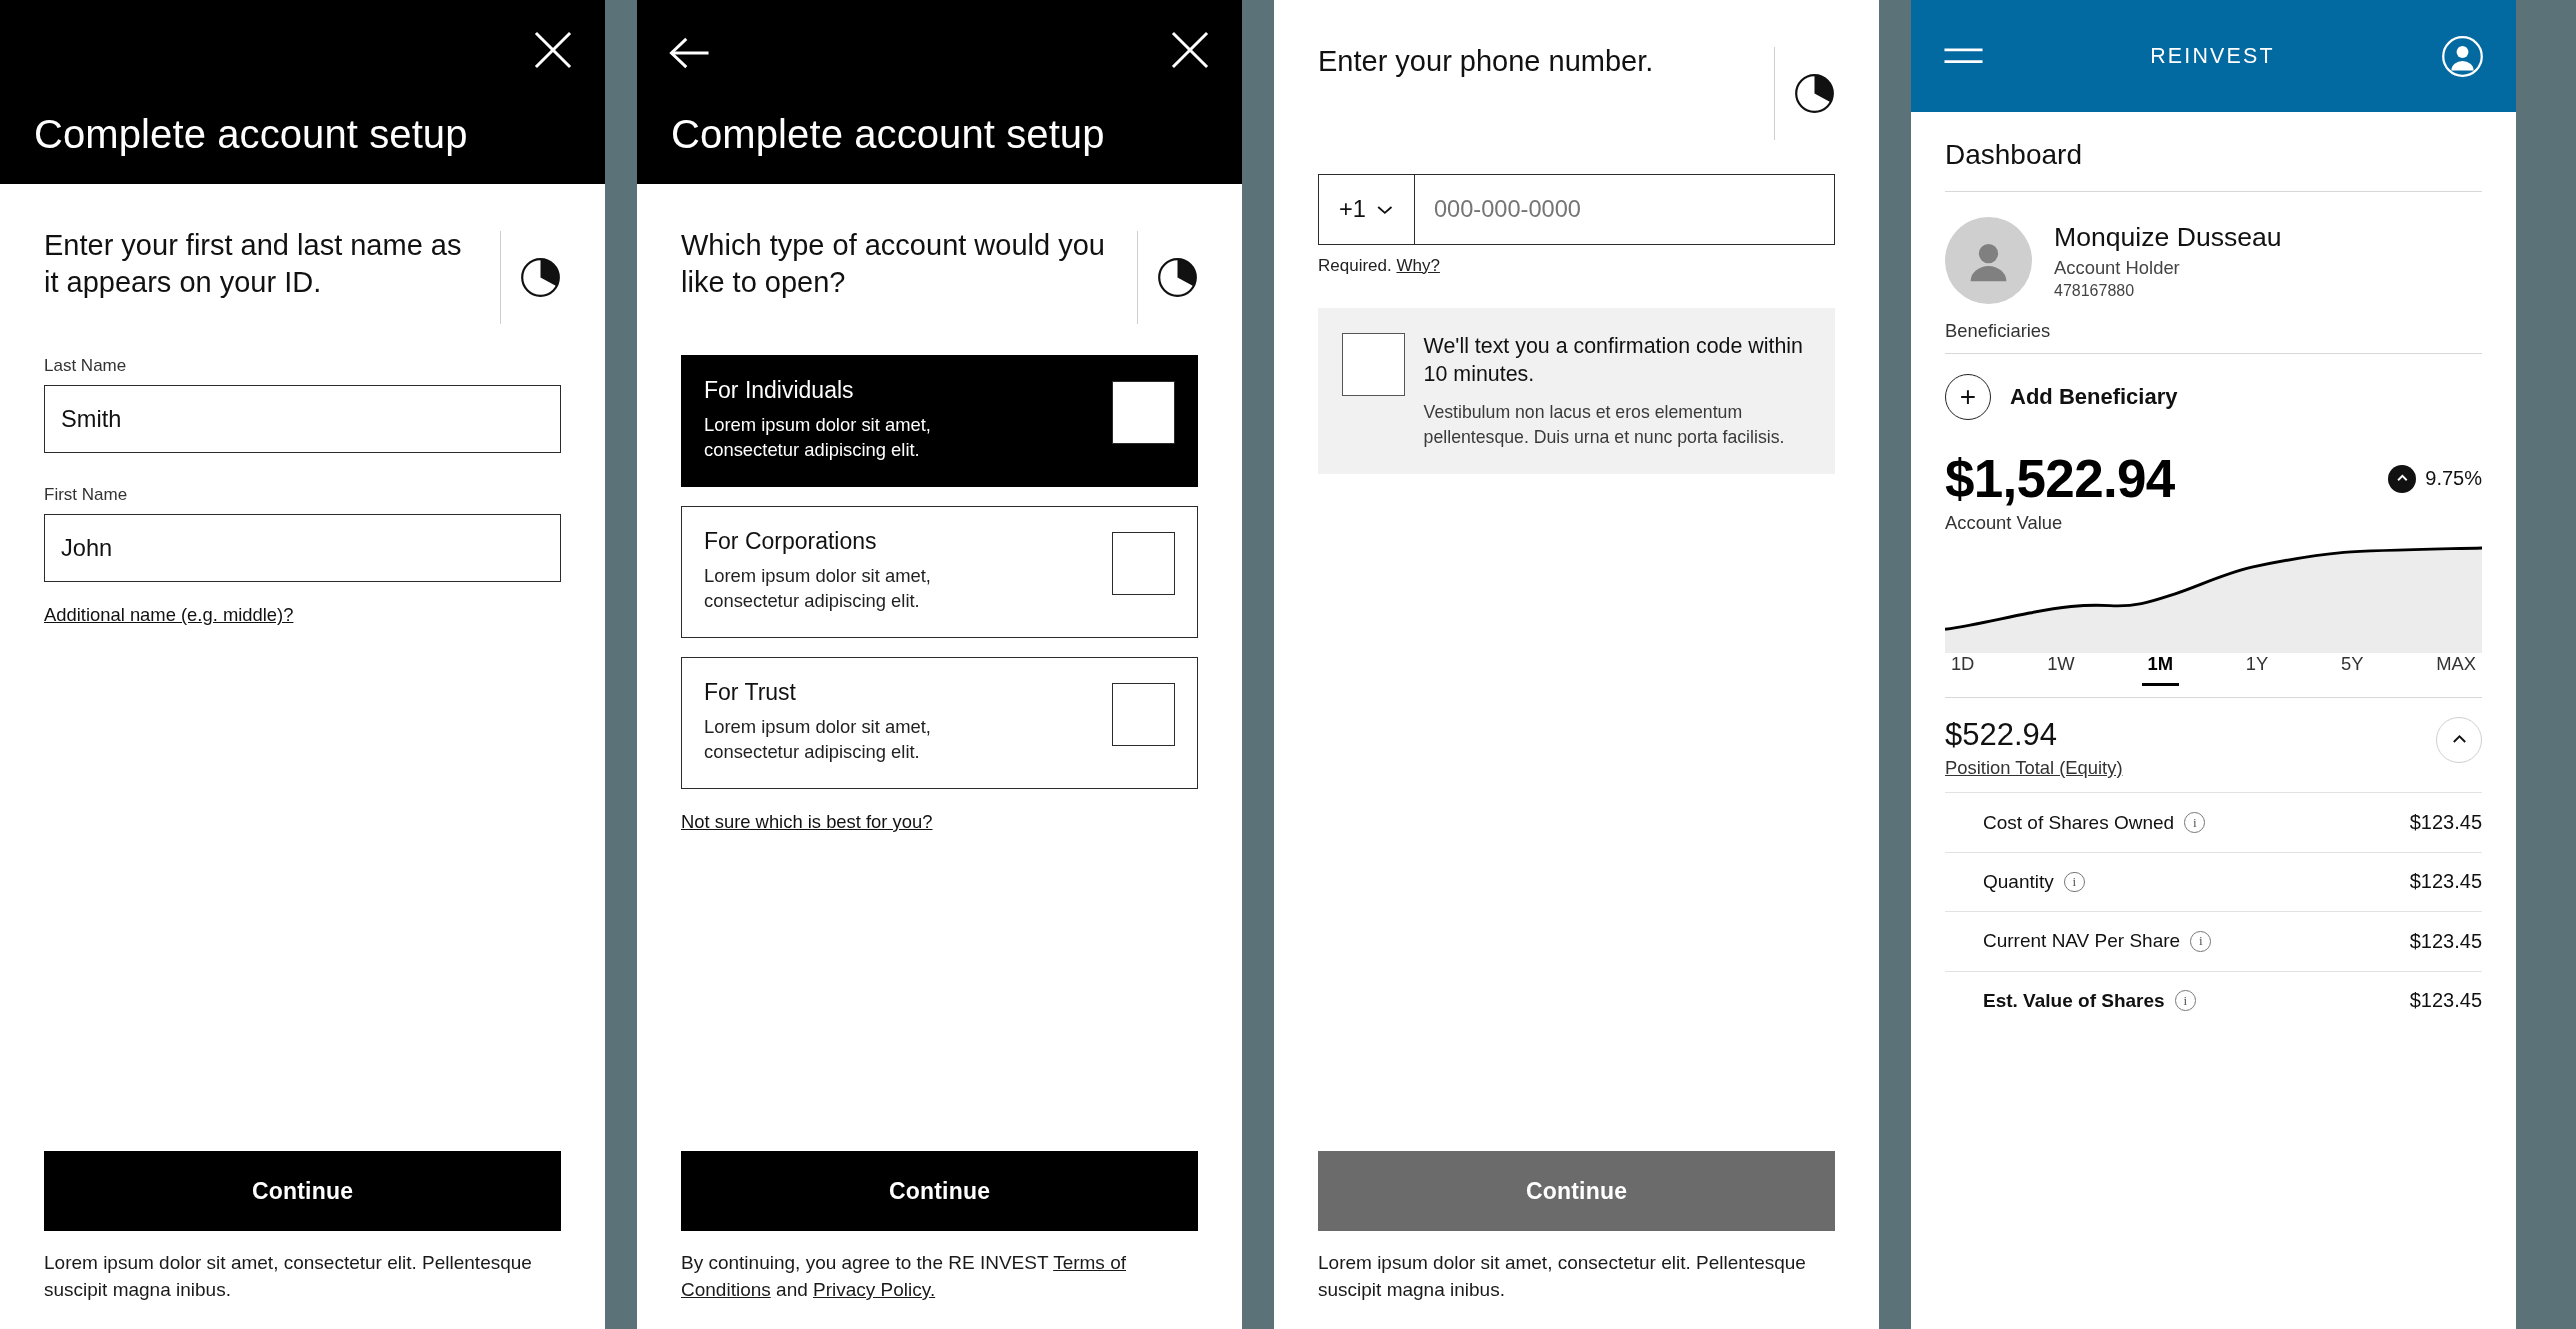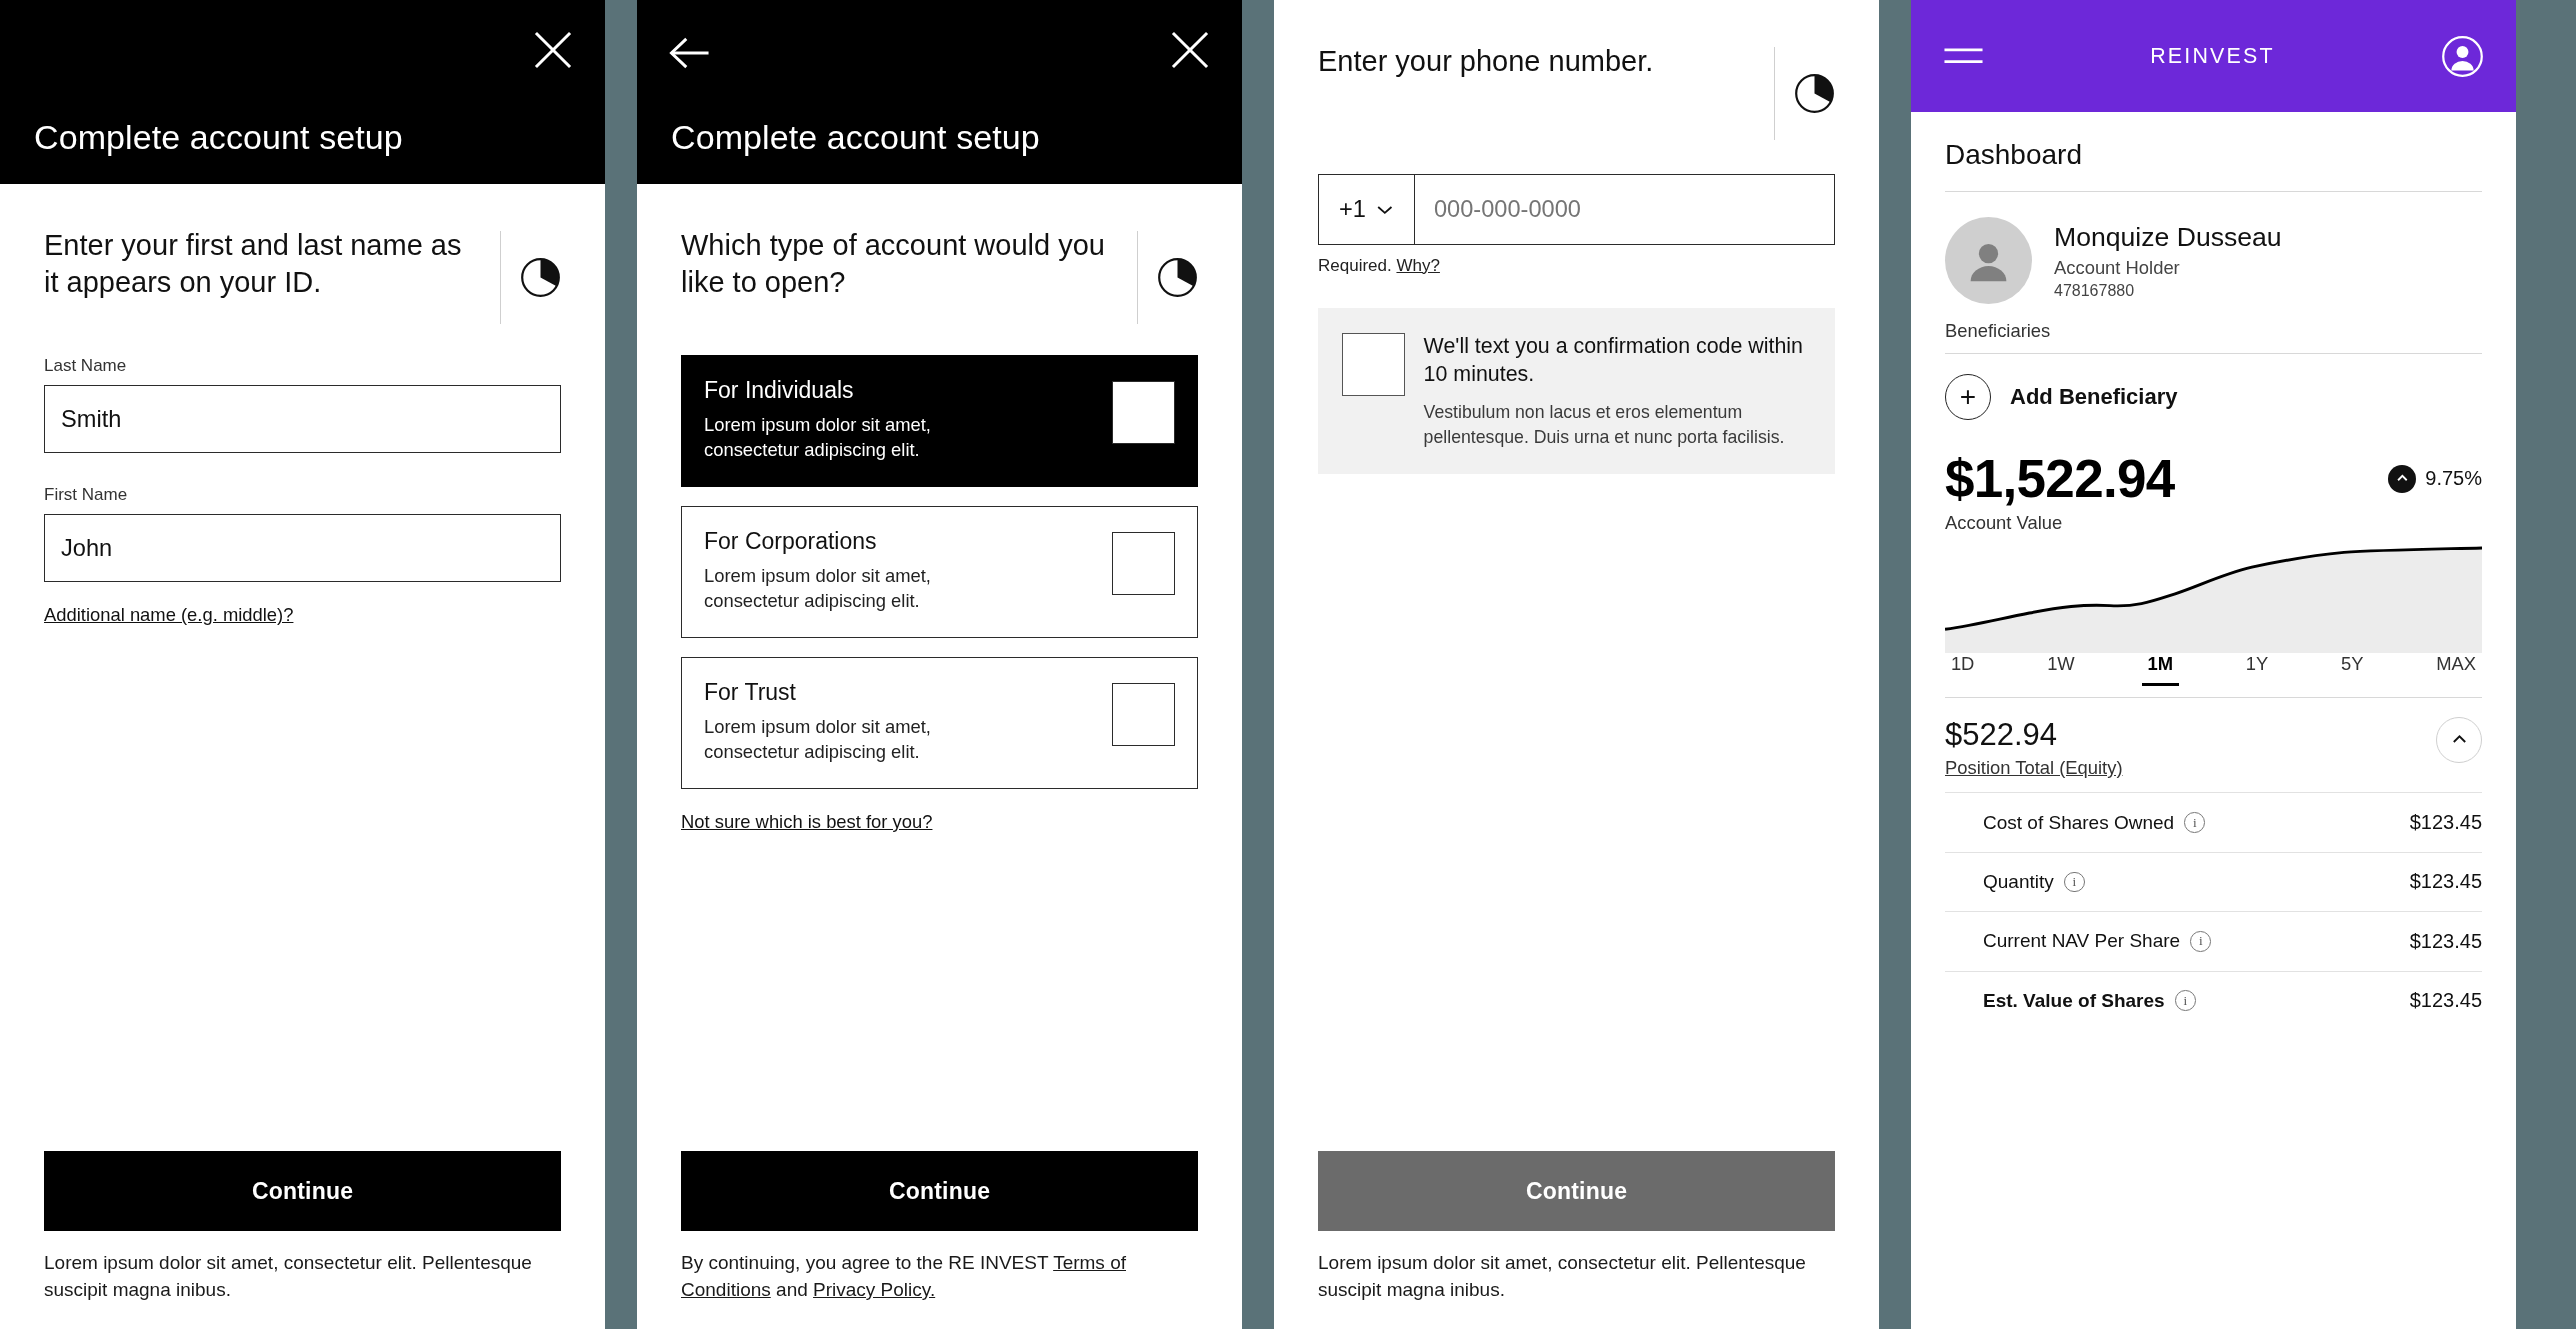--- a/index.html
+++ b/index.html
@@ -42,21 +42,21 @@
     background: none; border: none; padding: 0;
     cursor: pointer;
     color: #ffffff;
   }
   .close-x { top: 26.6px; right: 29.5px; width: 46px; height: 46px; }
   .back-arrow { top: 29.5px; left: 29.5px; width: 46px; height: 46px; }
   .screen-title {
     position: absolute;
     left: 34px;
     bottom: 26.6px;
-    font-size: 34px;
+    font-size: 40px;
     font-weight: 400;
     letter-spacing: 0.1px;
   }
 
   
   .body {
     flex: 1 1 auto;
     padding: 0 44px;
     display: flex;
     flex-direction: column;
@@ -211,21 +211,21 @@
     border: 1.5px solid #555;
     background: #fff;
     flex: 0 0 auto;
   }
   .notice-title { font-size: 21.4px; line-height: 1.3; color: #111; margin-bottom: 11.8px; }
   .notice-sub { font-size: 17.7px; line-height: 1.38; color: #3a3a3a; }
 
   
   .dash-topbar {
     height: 112px;
-    background: #6d28d9;
+    background: #0369a1;
     color: #fff;
     display: flex;
     align-items: center;
     justify-content: space-between;
     padding: 0 32px;
     flex: 0 0 112px;
   }
   .brand {
     font-size: 21.4px;
     letter-spacing: 2.2px;

